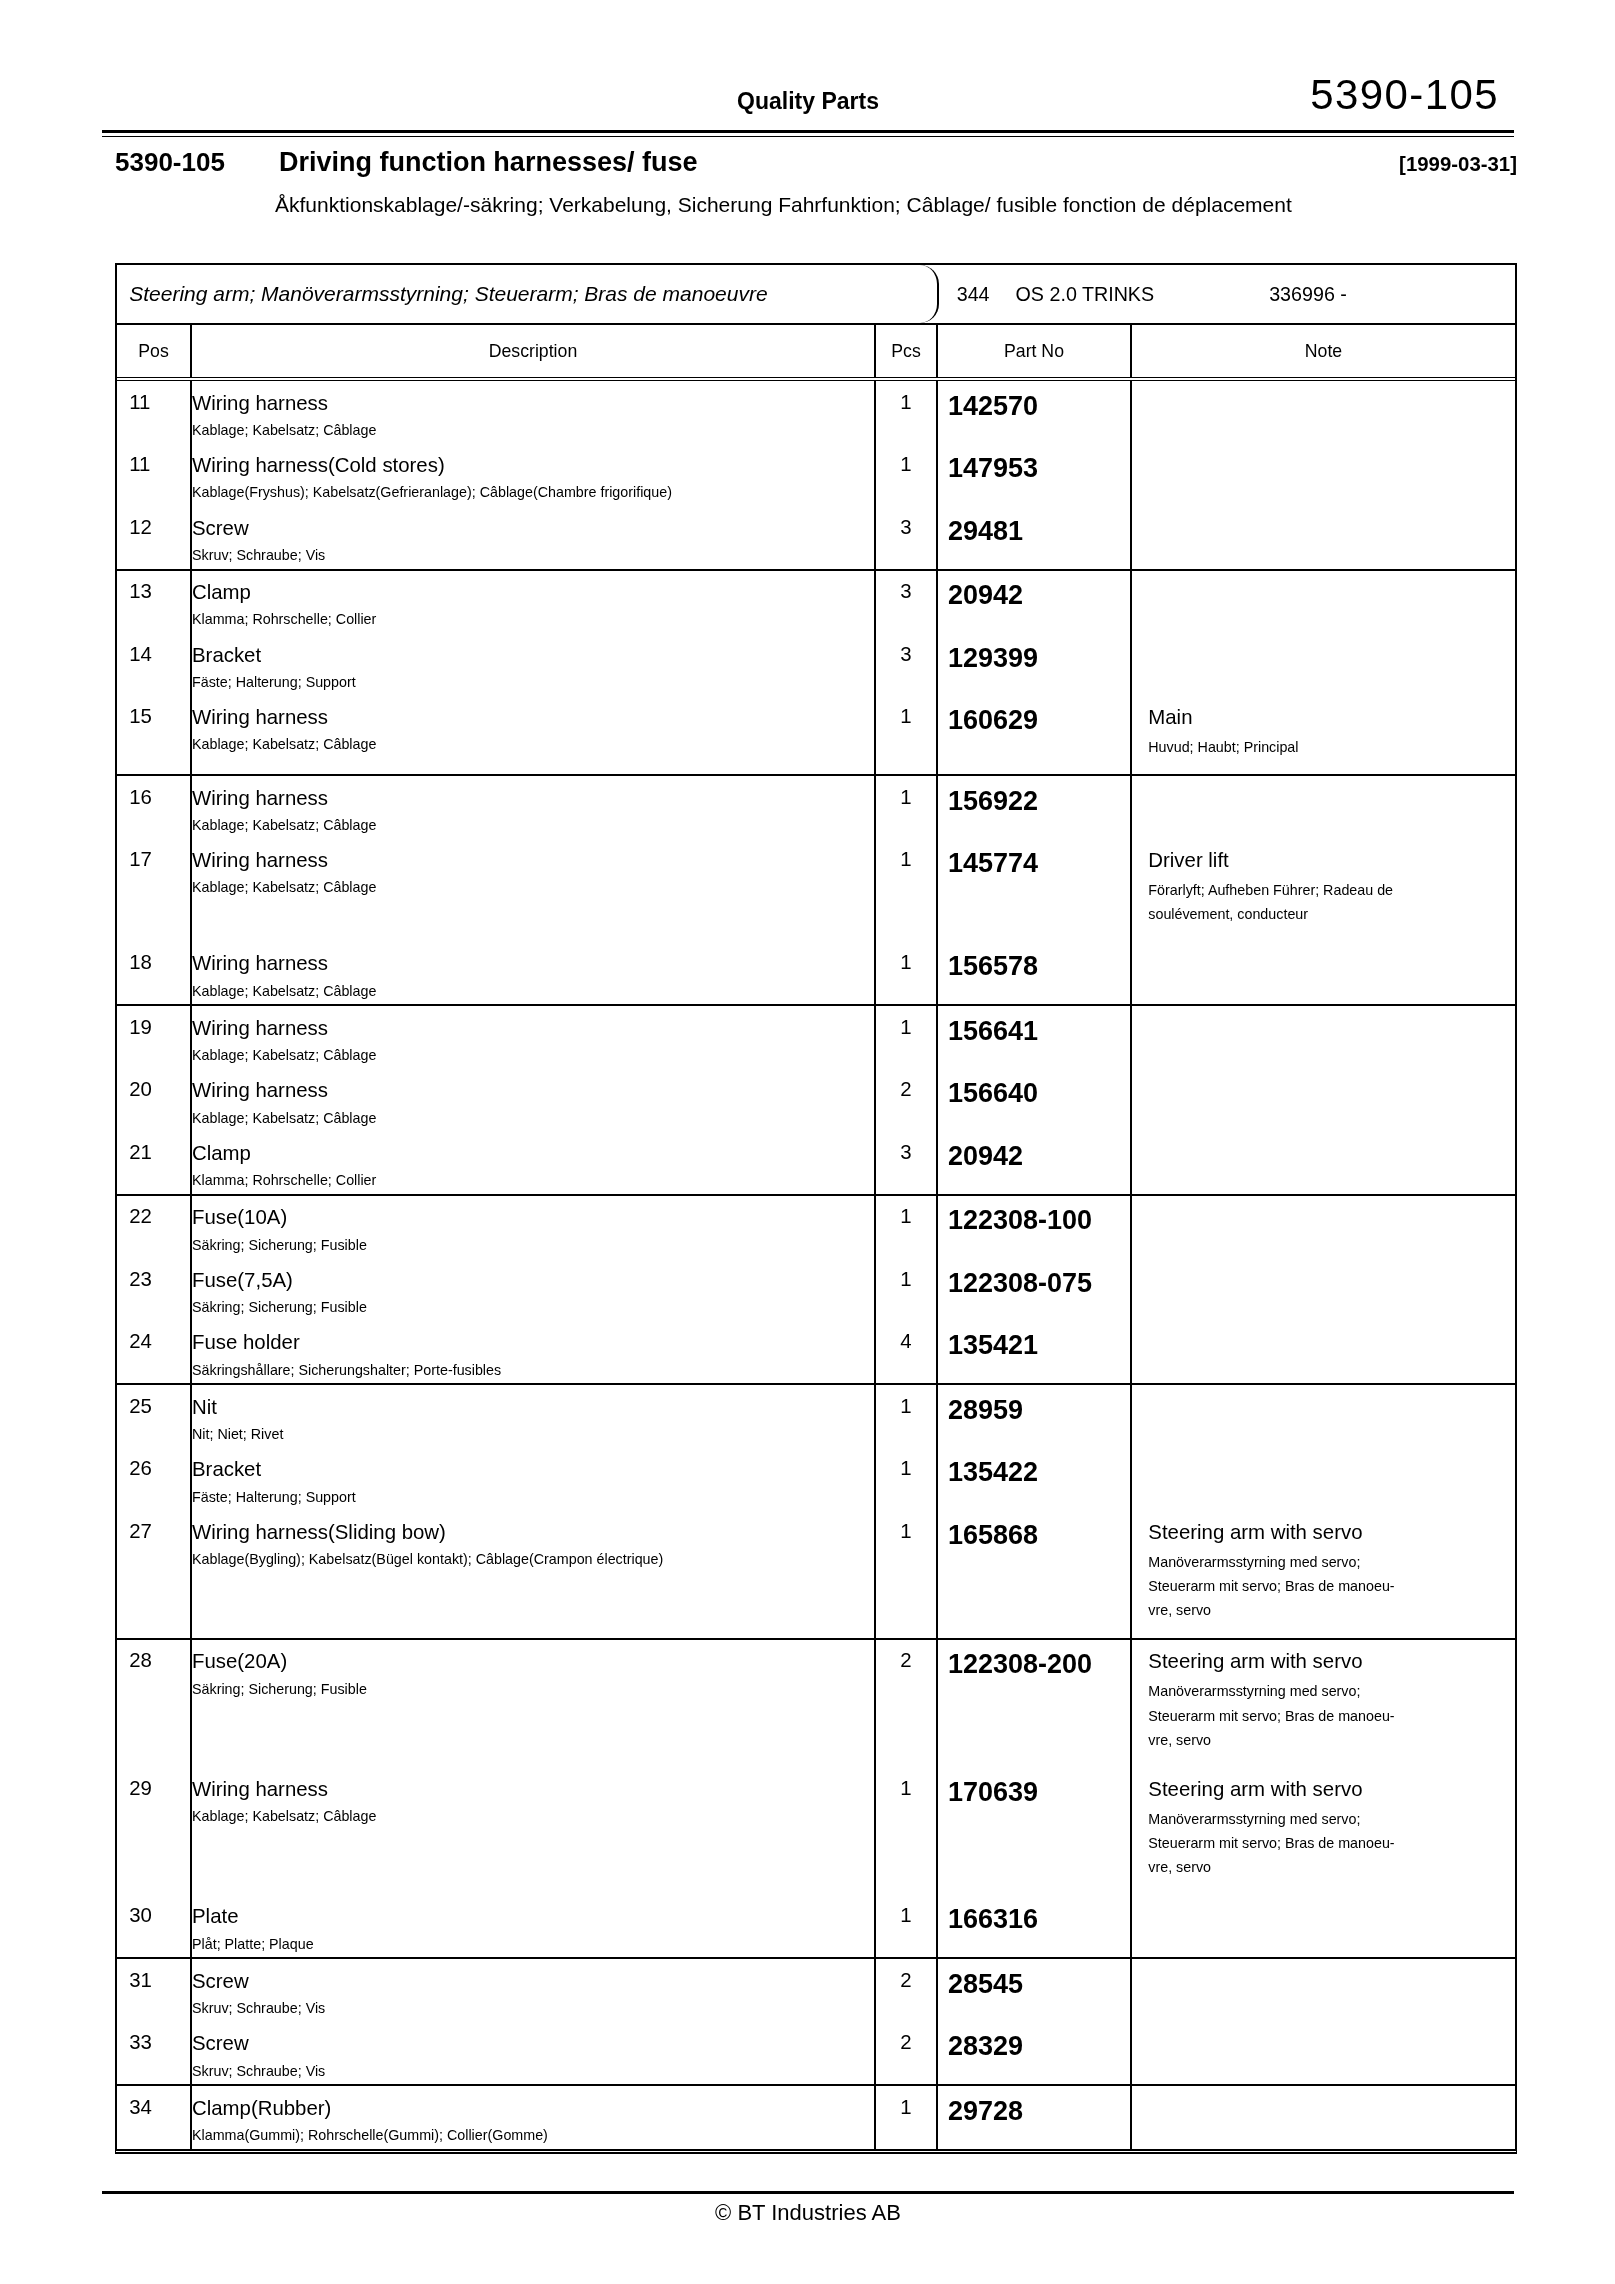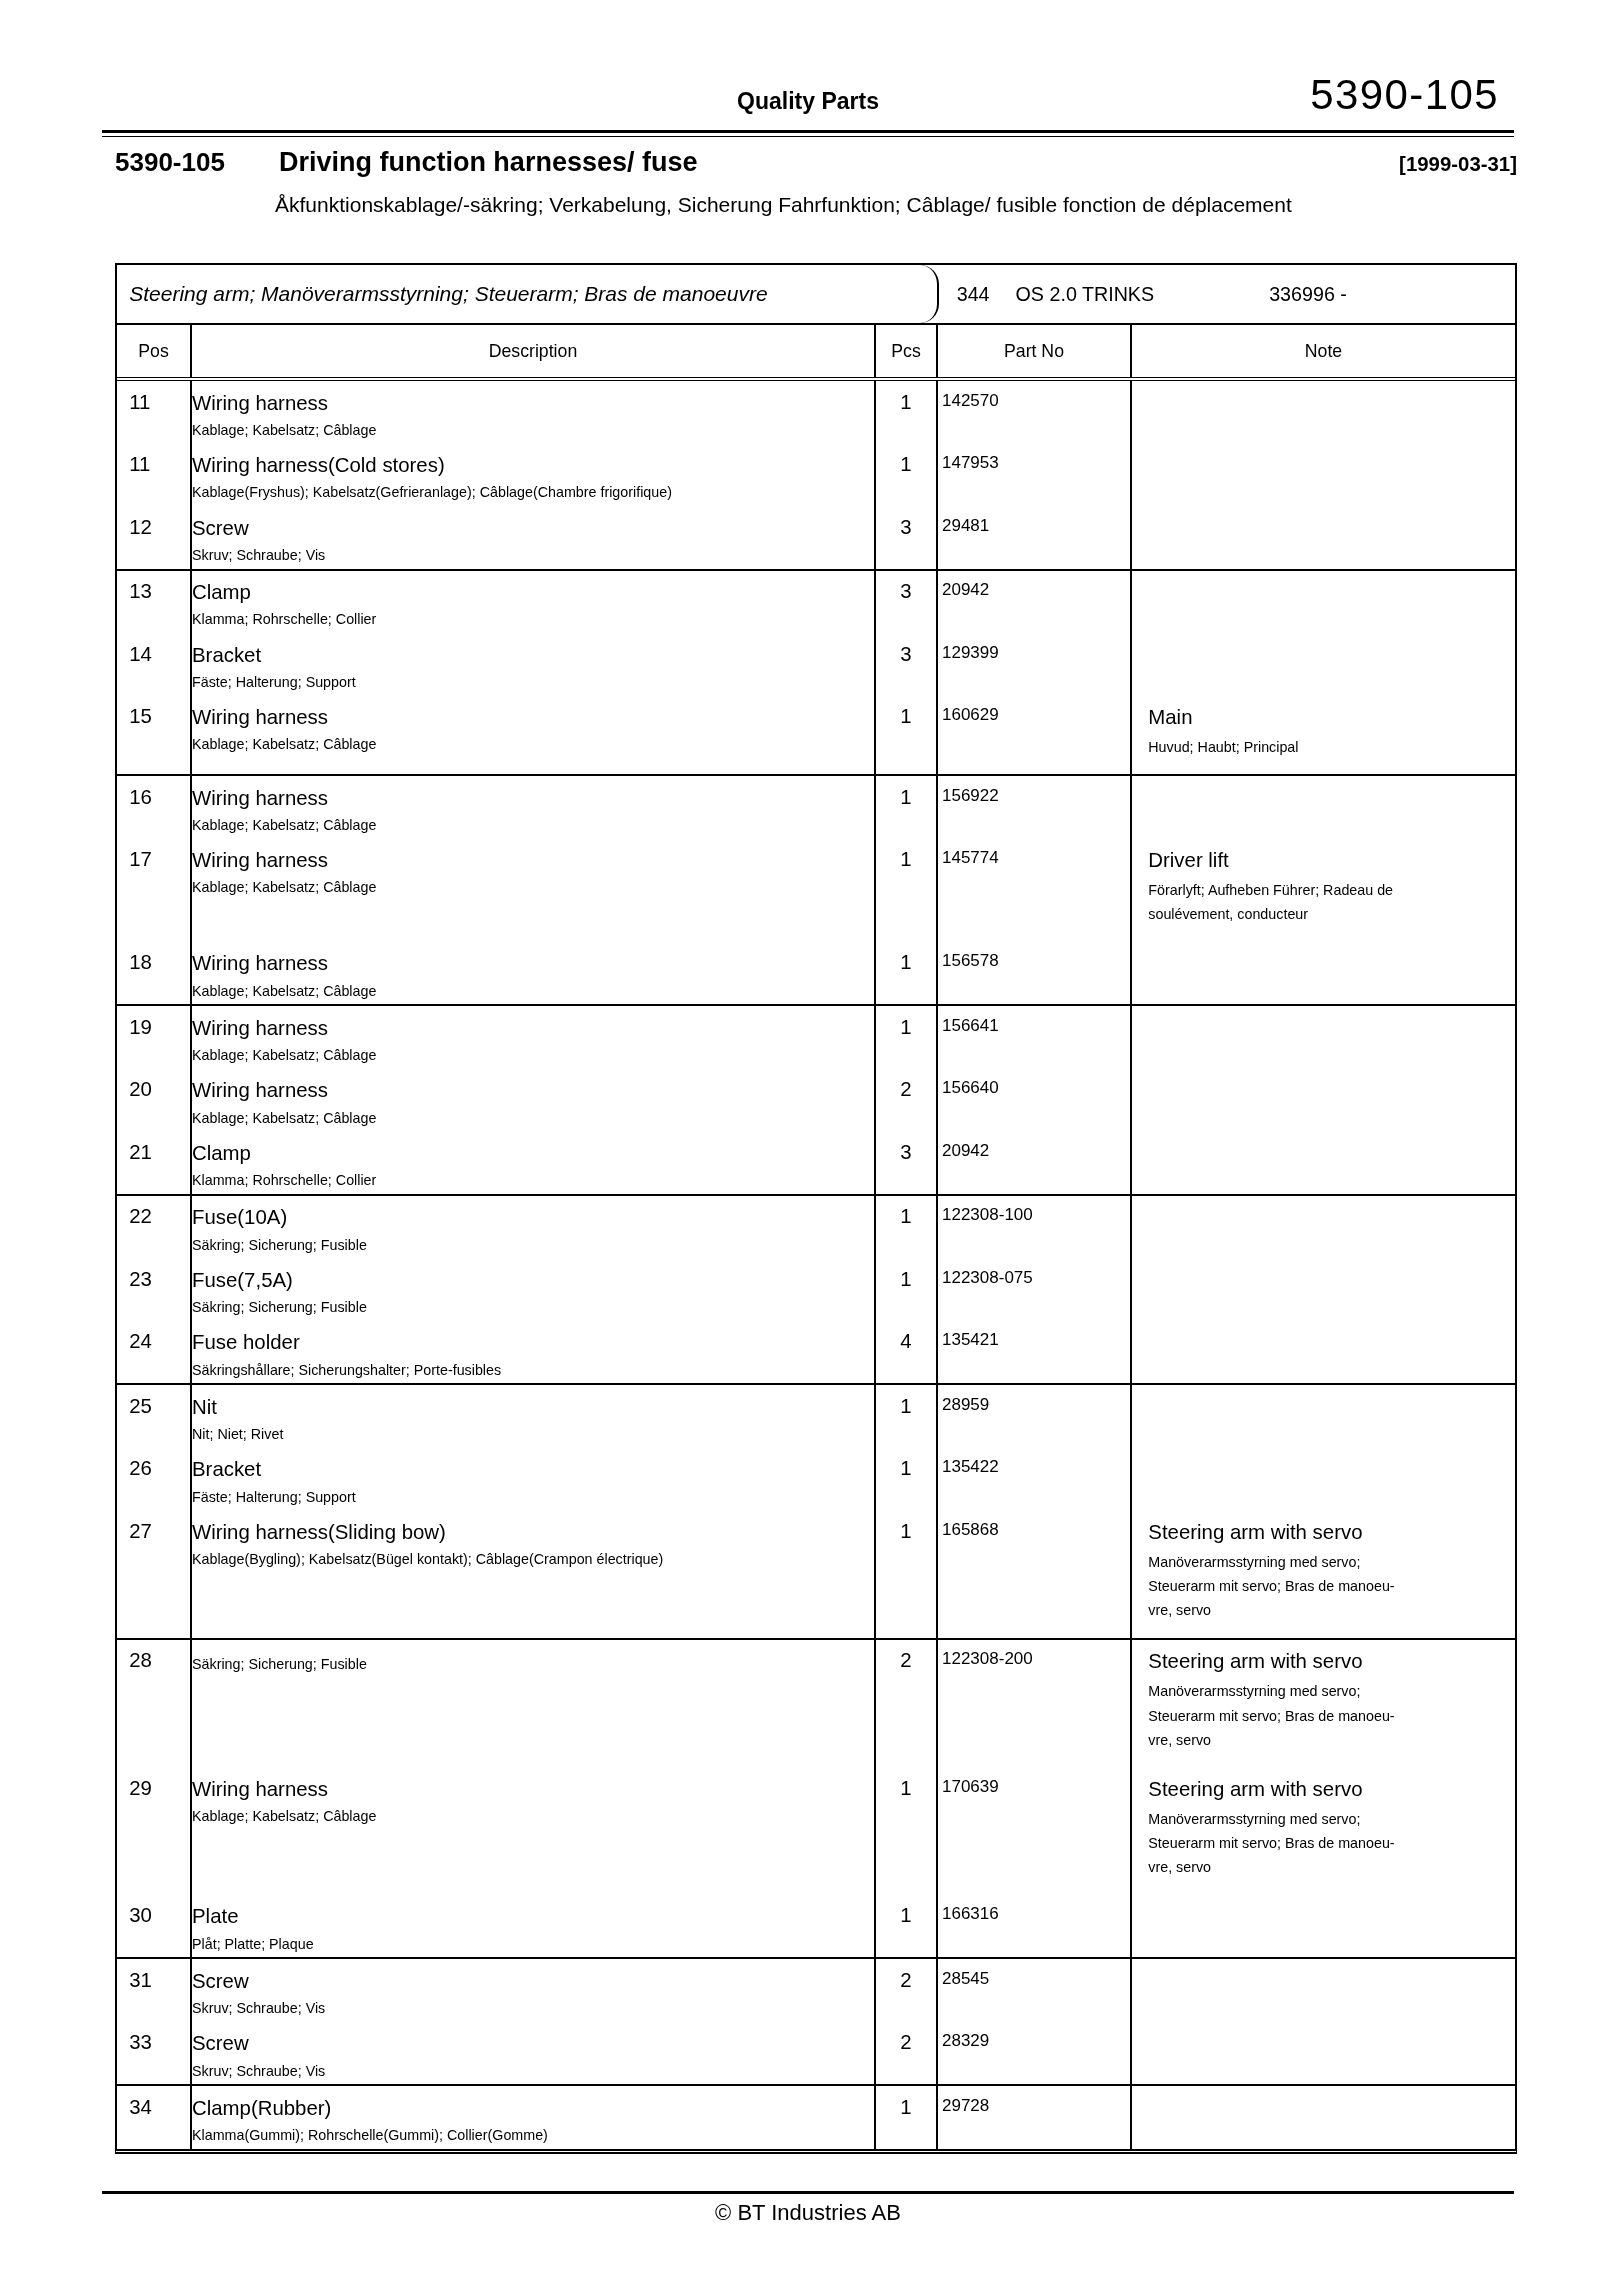--- a/index.html
+++ b/index.html
@@ -74,21 +74,21 @@
   .group { border-top: 2.7px solid #000; }
   .group:first-child { border-top: none; }
 
   .item { display: grid; grid-template-columns: 75px 684px 62px 194px 1fr; min-height: 61px; }
   .cell { border-right: 2px solid #000; box-sizing: border-box; padding-top: 9.5px; }
   .cell:last-child { border-right: none; }
 
   .pos-cell  { padding-left: 12.2px; font-size: 20.4px; }
   .desc-cell { padding-bottom: 4.1px; }
   .pcs-cell  { text-align: center; font-size: 20.4px; }
-  .part-cell { padding-left: 4px; font-size: 17px; }
+  .part-cell { padding-left: 10px; font-size: 27px; font-weight: bold; }
   .note-cell { padding-left: 16.3px; padding-bottom: 15px; }
 
   .item-name  { font-size: 20.4px; line-height: 24.4px; }
   .item-sub   { font-size: 14.3px; line-height: 17.7px; margin-top: 6.8px; }
   .note-lines { font-size: 14.3px; line-height: 24.4px; margin-top: 5.4px; }
 
   
   .rule-bottom { position: absolute; top: 2191px; left: 102px; width: 1412px; height: 3.4px; background: #000; }
   .footer-text { position: absolute; top: 2200px; left: 0; width: 100%; text-align: center; font-size: 22px; }
 </style>
@@ -339,20 +339,21 @@
                 <div>Steuerarm mit servo; Bras de manoeu-</div>
                 <div>vre, servo</div>
               </div>
             </div>
   </div>
         </div>
         <div class="group">
           <div class="item">
     <div class="cell pos-cell"><span>28</span></div>
     <div class="cell desc-cell">
+      <div class="item-name">Fuse(20A)</div>
       <div class="item-sub">Säkring; Sicherung; Fusible</div>
     </div>
     <div class="cell pcs-cell"><span>2</span></div>
     <div class="cell part-cell"><span>122308-200</span></div>
     <div class="cell note-cell">
               <div class="item-name">Steering arm with servo</div>
               <div class="note-lines">
                 <div>Manöverarmsstyrning med servo;</div>
                 <div>Steuerarm mit servo; Bras de manoeu-</div>
                 <div>vre, servo</div>

